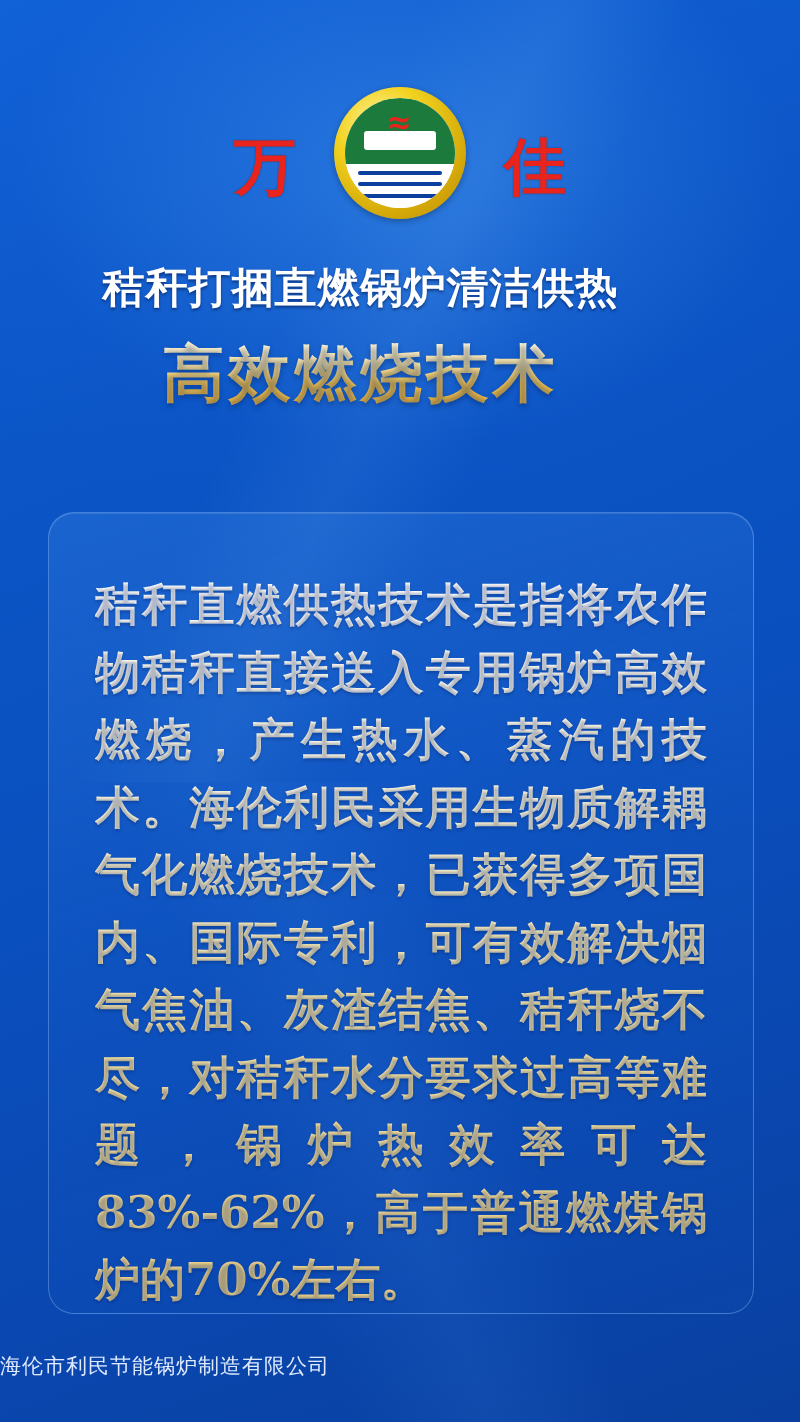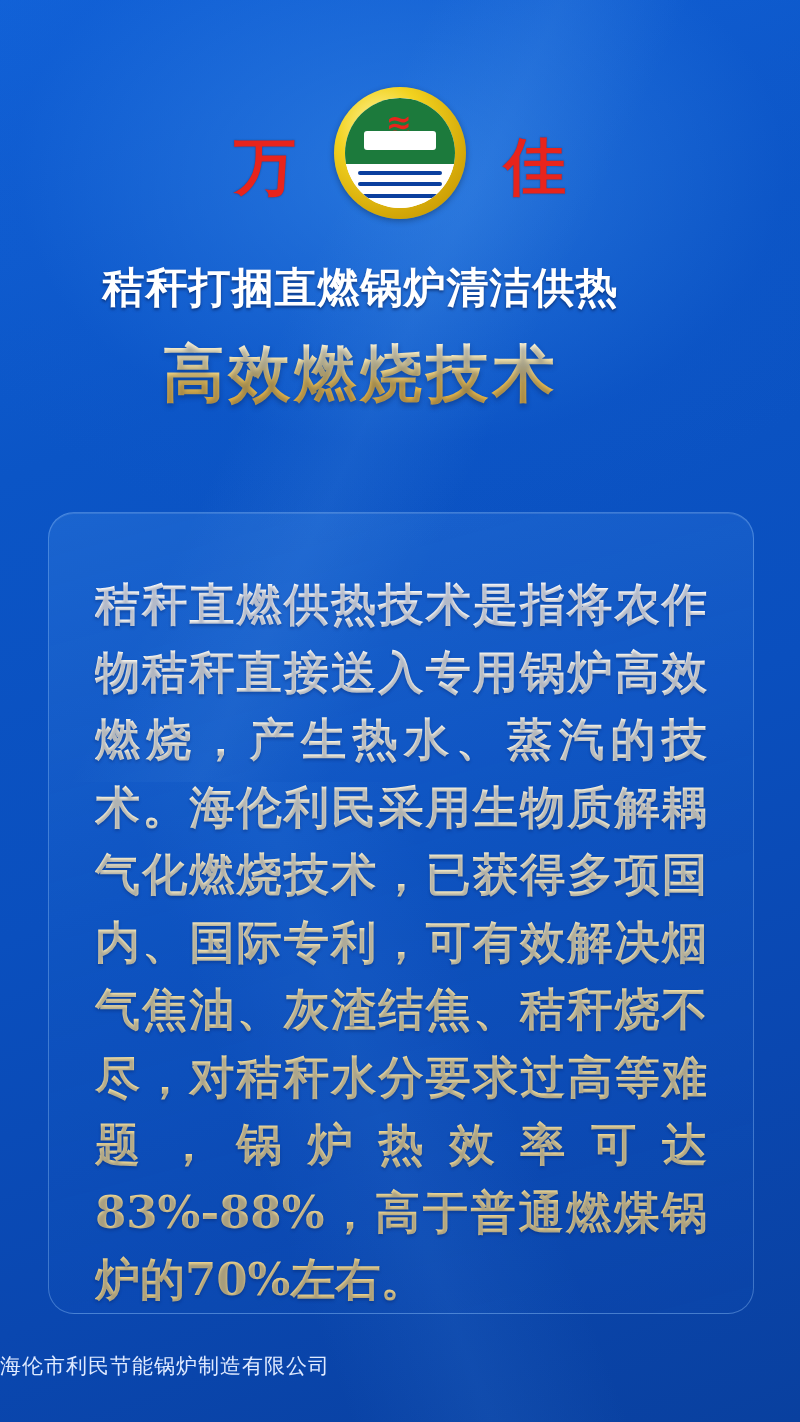--- a/index.html
+++ b/index.html
@@ -236,18 +236,18 @@
 
     <div class="brand-char">佳</div>
   </div>
 
   <div class="title-block">
     <div class="title-main">秸秆打捆直燃锅炉清洁供热</div>
     <div class="title-sub">高效燃烧技术</div>
   </div>
 
   <div class="card">
-    <div class="card-text">秸秆直燃供热技术是指将农作物秸秆直接送入专用锅炉高效燃烧，产生热水、蒸汽的技术。海伦利民采用生物质解耦气化燃烧技术，已获得多项国内、国际专利，可有效解决烟气焦油、灰渣结焦、秸秆烧不尽，对秸秆水分要求过高等难题，锅炉热效率可达83%-88%，高于普通燃煤锅炉的70%左右。</div>
+    <div class="card-text">秸秆直燃供热技术是指将农作物秸秆直接送入专用锅炉高效燃烧，产生热水、蒸汽的技术。海伦利民采用生物质解耦气化燃烧技术，已获得多项国内、国际专利，可有效解决烟气焦油、灰渣结焦、秸秆烧不尽，对秸秆水分要求过高等难题，锅炉热效率可达83%-62%，高于普通燃煤锅炉的70%左右。</div>
   </div>
 
   <div class="footer">海伦市利民节能锅炉制造有限公司</div>
 
 </div>
 
 </body></html>

